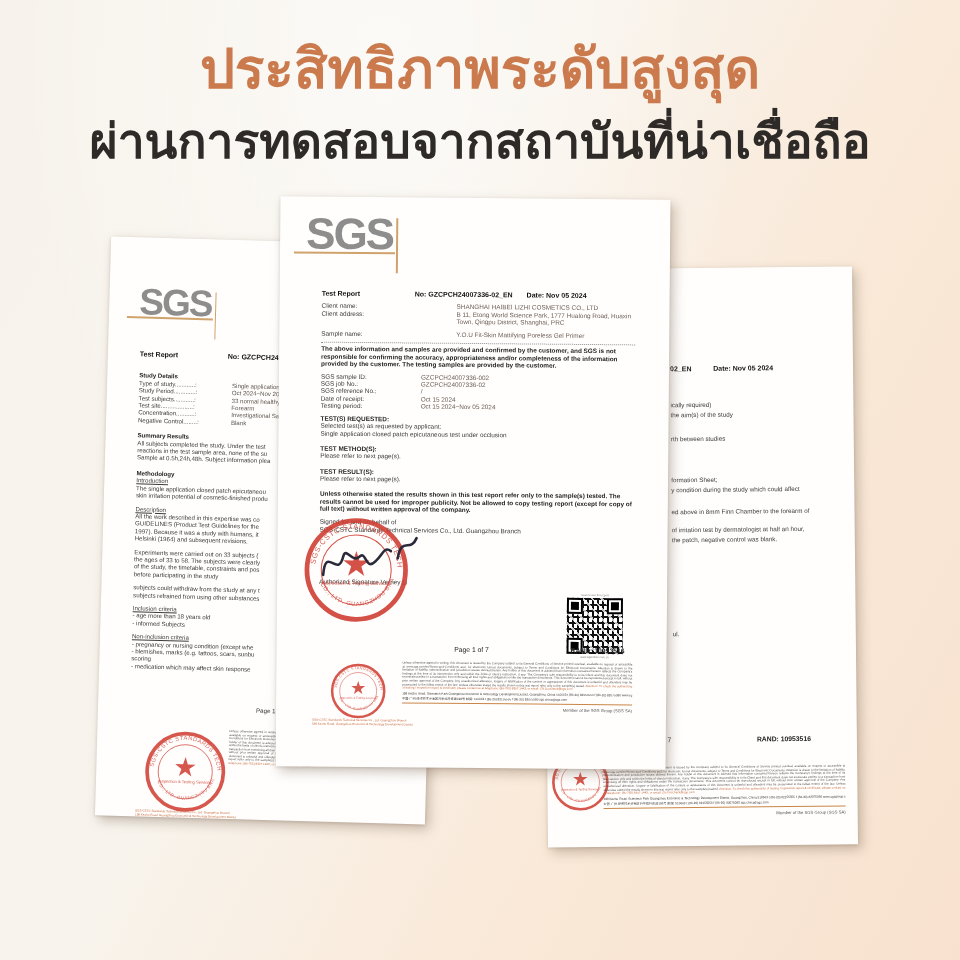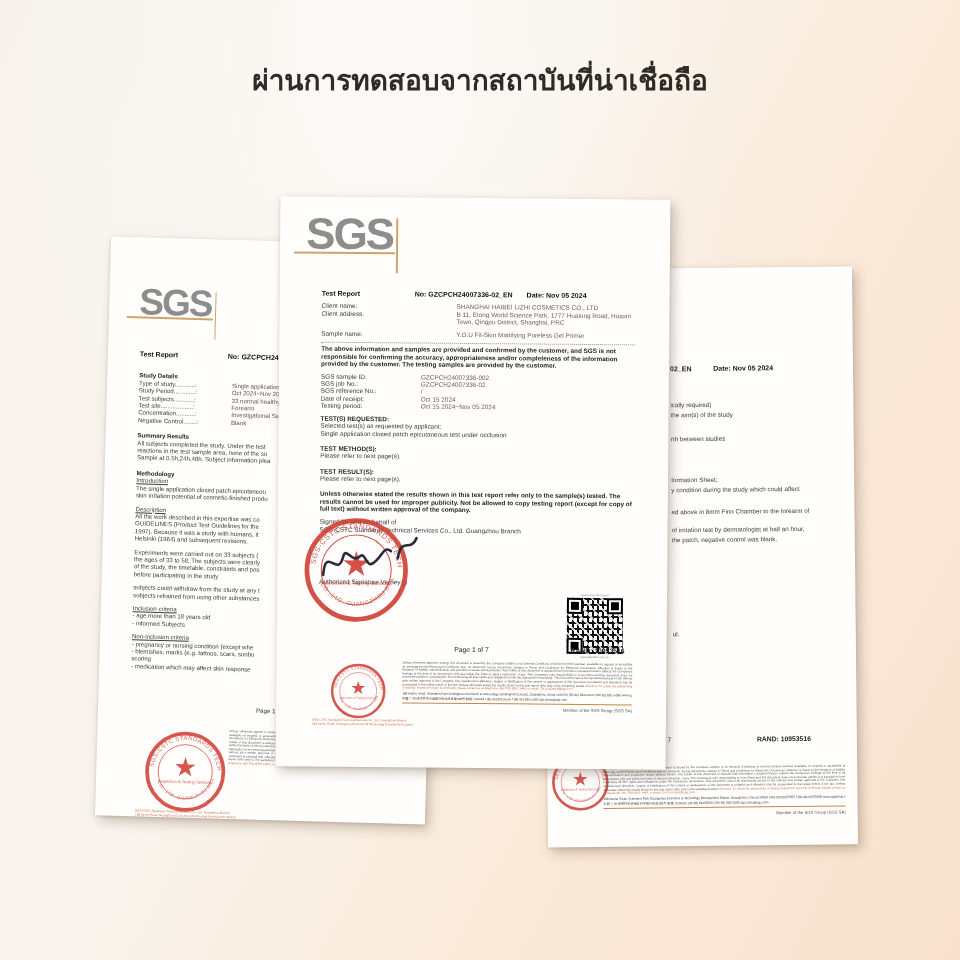--- a/index.html
+++ b/index.html
@@ -6,21 +6,21 @@
   body{
     width:960px;height:960px;overflow:hidden;position:relative;
     font-family:"Liberation Sans","DejaVu Sans",sans-serif;
     background:
       radial-gradient(ellipse at 40% 6%, rgba(255,255,255,.55) 0%, rgba(255,255,255,0) 45%),
       linear-gradient(118deg,#f7f3ec 0%,#f8f4ed 38%,#fae9d8 68%,#f8e2cf 100%);
   }
   
   .hdr{position:absolute;top:38px;left:0;right:0;text-align:center;z-index:5;}
   .title{font-size:55px;font-weight:800;color:#ca7a4c;line-height:1.15;font-family:"DejaVu Sans","Liberation Sans",sans-serif;}
-  .subtitle{margin-top:20px;font-size:28px;font-weight:700;color:#2d2a27;font-family:"DejaVu Sans","Liberation Sans",sans-serif;}
+  .subtitle{margin-top:2px;font-size:48px;font-weight:700;color:#2d2a27;font-family:"DejaVu Sans","Liberation Sans",sans-serif;}
   
   .doc{position:absolute;background:#fffefd;box-shadow:4px 5px 12px rgba(120,100,82,.38),0 1px 3px rgba(120,100,82,.25);overflow:hidden;}
   .doc-left{left:103px;top:241px;width:330px;height:579px;transform:rotate(1.6deg);z-index:1;}
   .doc-right{left:545px;top:268px;width:310px;height:578px;transform:rotate(-0.6deg);z-index:2;}
   .doc-center{left:278px;top:198px;width:390px;height:570px;transform:rotate(0.5deg);z-index:3;}
   
   .sgs-logo{position:absolute;color:#8d8d8d;font-weight:800;letter-spacing:-2px;}
   .sgs-logo .hl{position:absolute;left:-12px;right:-2px;bottom:5px;height:1.6px;background:#cfa36b;}
   .sgs-logo .vl{position:absolute;right:-5px;top:9px;bottom:-14px;width:1.6px;background:#cfa36b;}
   .logo-c{left:26px;top:12px;font-size:44px;}
@@ -89,20 +89,21 @@
   .footer-r .fineprint{margin-left:0;}
   .footer-r .addr{margin-left:0;}
   .footer-r .orule{margin-left:0;}
   .footer-r .member{margin-left:0;}
   .st-arc{fill:#cf3a2e;letter-spacing:.6px;opacity:.92;}
 </style>
 </head>
 <body>
 
 <div class="hdr">
+  <div class="title">ประสิทธิภาพระดับสูงสุด</div>
   <div class="subtitle">ผ่านการทดสอบจากสถาบันที่น่าเชื่อถือ</div>
 </div>
 
 <section class="doc doc-left">
   <div class="sgs-logo logo-l">
     <span>SGS</span>
     <i class="hl"></i>
     <i class="vl"></i>
   </div>
   <div class="content-l">

